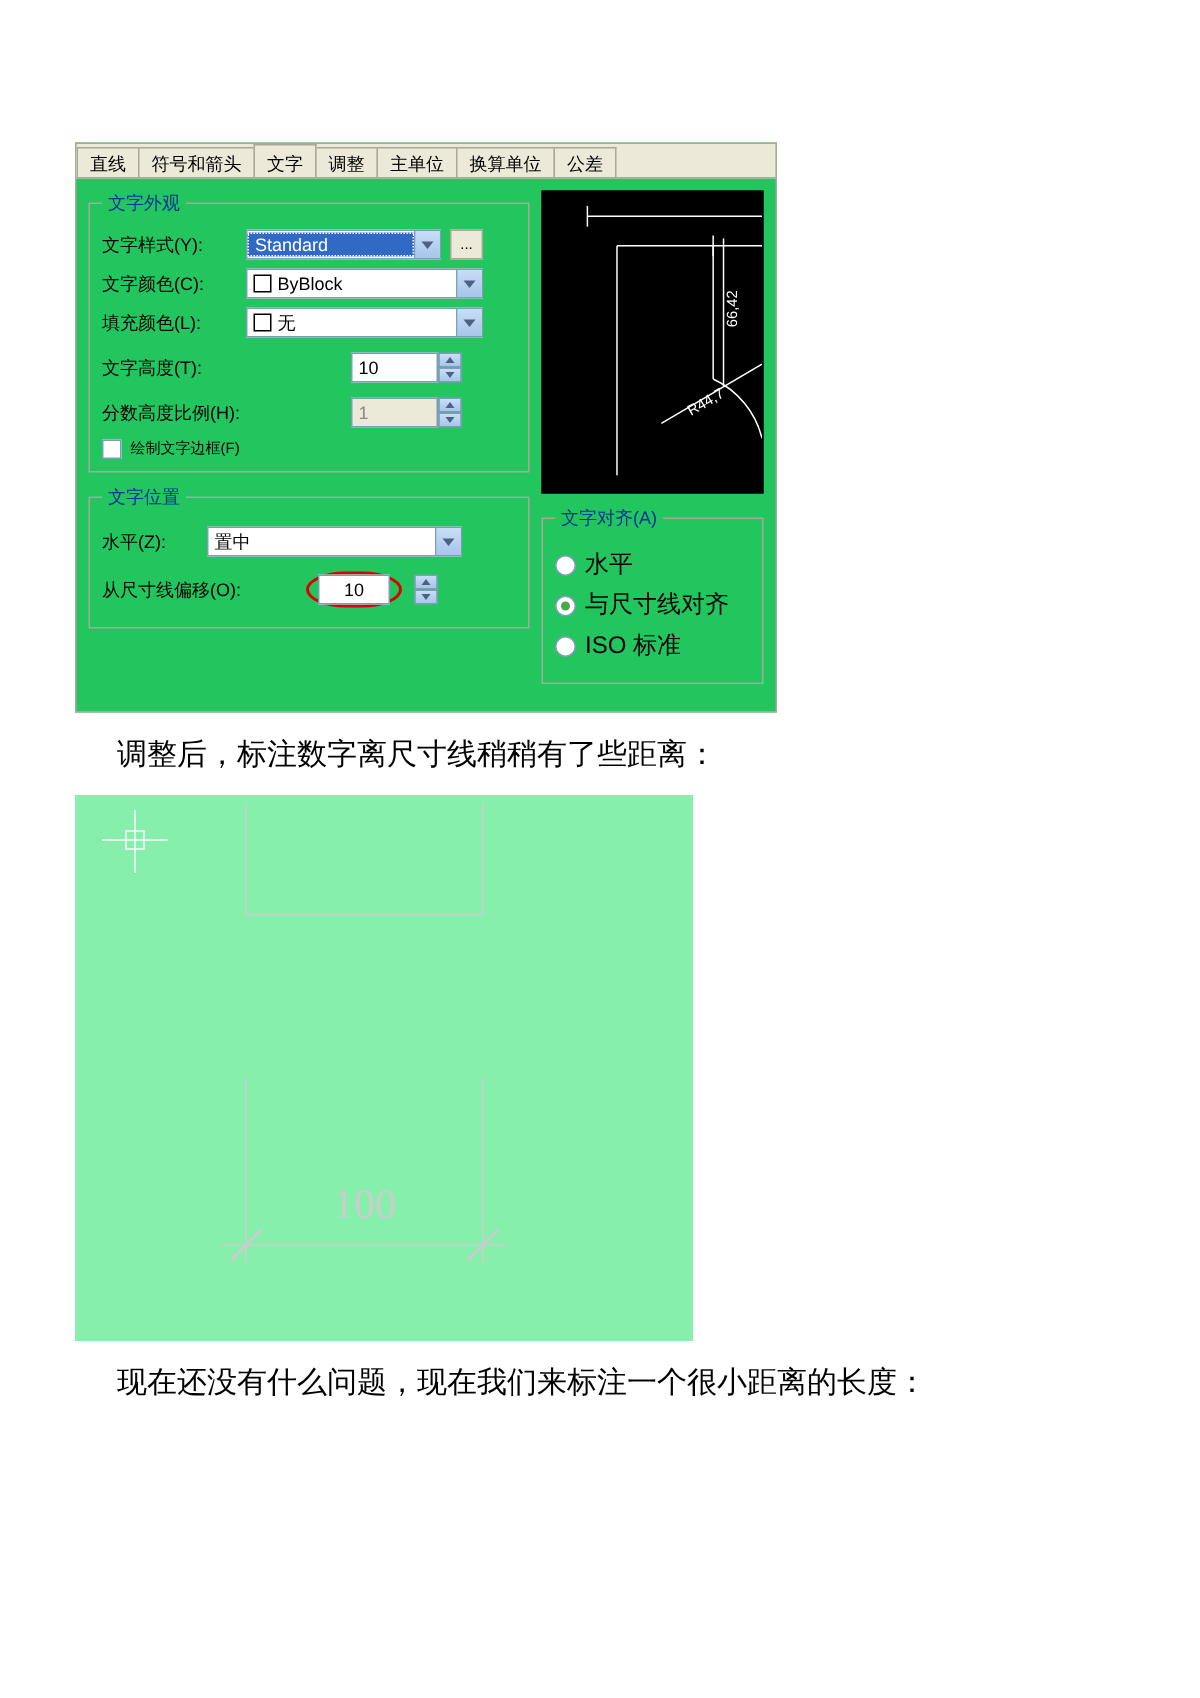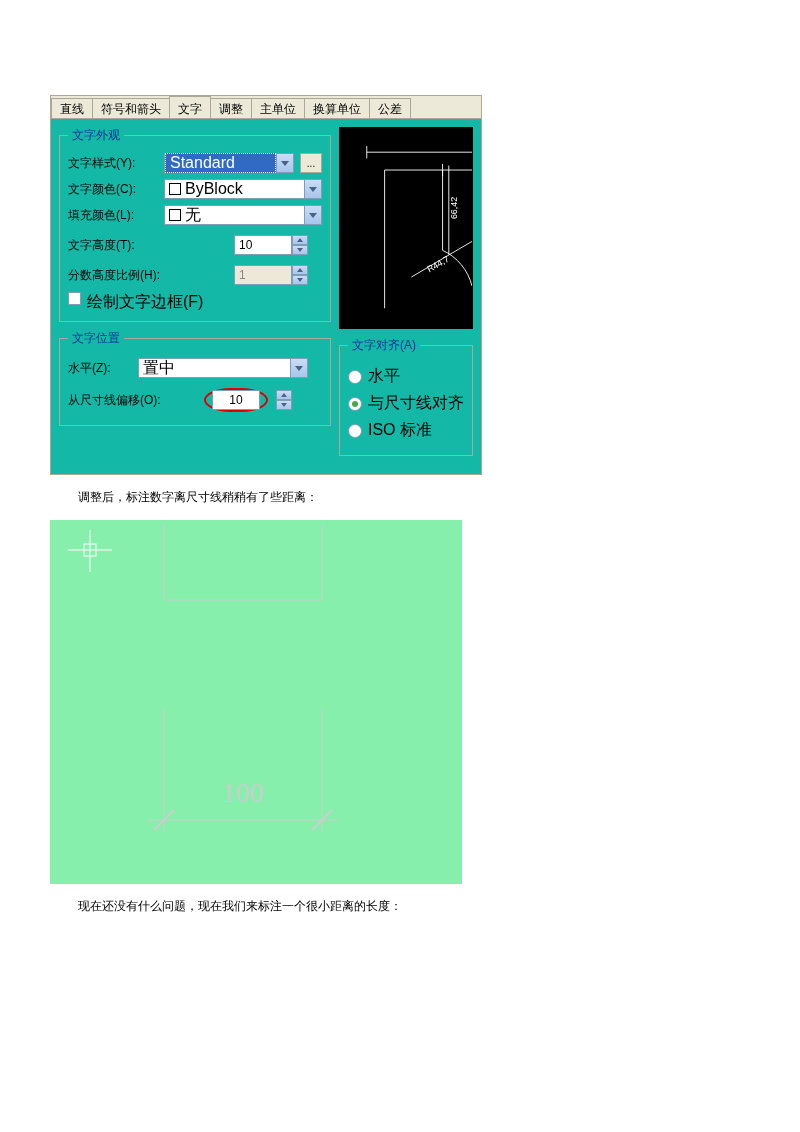--- a/index.html
+++ b/index.html
@@ -11,22 +11,22 @@
     color: #000;
   }
   .page {
     width: 800px;
     padding-top: 95px;
     padding-left: 50px;
     box-sizing: border-box;
   }
   
   .dialog {
-    width: 432px;
-    background: #14b8a6;
+    width: 468px;
+    background: #22c55e;
     border: 1px solid #aca899;
     box-sizing: border-box;
   }
   .tabs {
     display: flex;
     height: 22px;
     border-bottom: 1px solid #aca899;
     background: #ece9d8;
     overflow: hidden;
   }
@@ -83,21 +83,21 @@
     display: flex;
     align-items: center;
     height: 20px;
     background: #fff;
     border: 1px solid #7f9db9;
     box-sizing: border-box;
   }
   .combo .val {
     flex: 1;
     padding: 0 4px;
-    font-size: 16px;
+    font-size: 12px;
     display: flex;
     align-items: center;
     gap: 4px;
     overflow: hidden;
     white-space: nowrap;
   }
   .combo .val.sel { background: #316ac5; color: #fff; border: 1px dotted #fff; }
   .combo .btn {
     width: 16px;
     height: 18px;
@@ -150,21 +150,21 @@
     justify-content: center;
   }
   .tri-up { width:0;height:0;border-left:3px solid transparent;border-right:3px solid transparent;border-bottom:4px solid #4d6185; }
   .tri-dn { width:0;height:0;border-left:3px solid transparent;border-right:3px solid transparent;border-top:4px solid #4d6185; }
 
   .square-swatch {
     width: 10px; height: 10px; border: 1px solid #000; display: inline-block;
   }
 
   .checkbox-row {
-    display: flex; align-items: flex-start; gap: 6px; font-size: 16px; margin-top: 4px;
+    display: flex; align-items: center; gap: 6px; font-size: 10px; margin-top: 4px;
   }
   .cb-box {
     width: 13px; height: 13px; border: 1px solid #7f9db9; background: #fff; box-sizing: border-box;
   }
 
   .preview {
     height: 200px;
     background: #000;
     position: relative;
     border: 1px solid #000;
@@ -179,21 +179,21 @@
   .circle-highlight {
     border: 2px solid #d00;
     border-radius: 50% / 60%;
     padding: 0 6px;
     display: inline-flex;
   }
 
   
   .body-text {
     font-family: SimSun, serif;
-    font-size: 12px;
+    font-size: 20px;
     margin: 14px 0 14px 28px;
     color: #000;
   }
 
   
   .cad-view {
     width: 412px;
     height: 364px;
     background: #86efac;
     position: relative;

